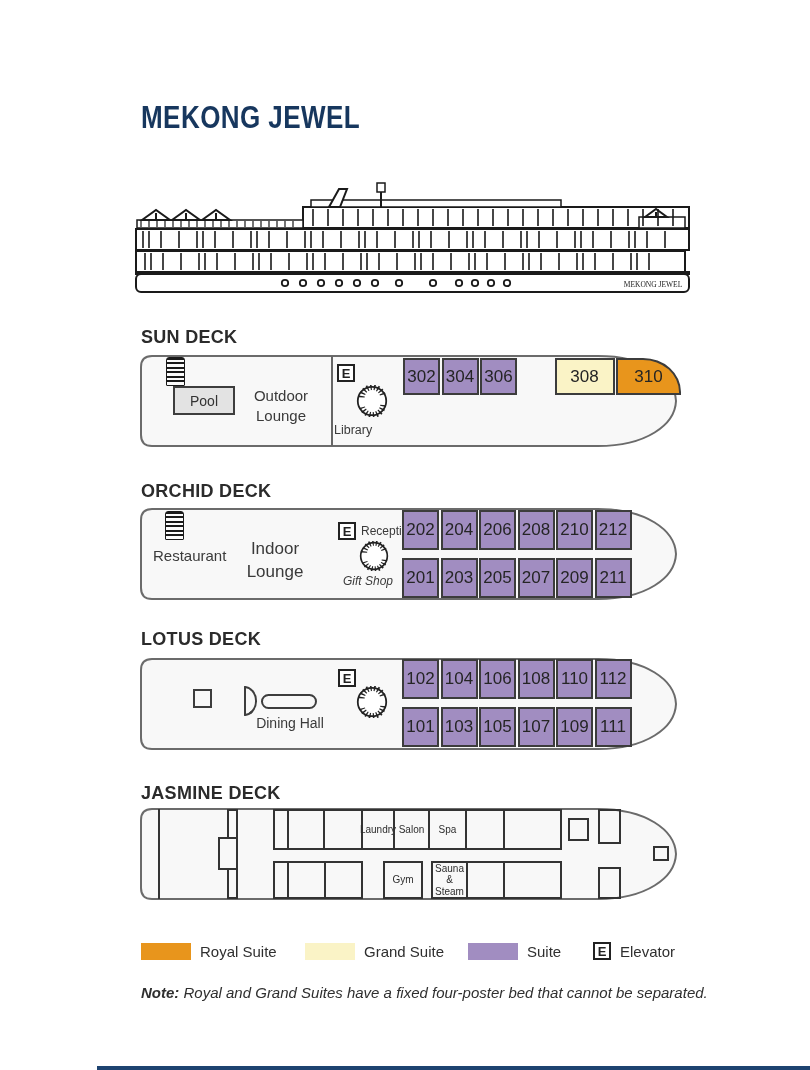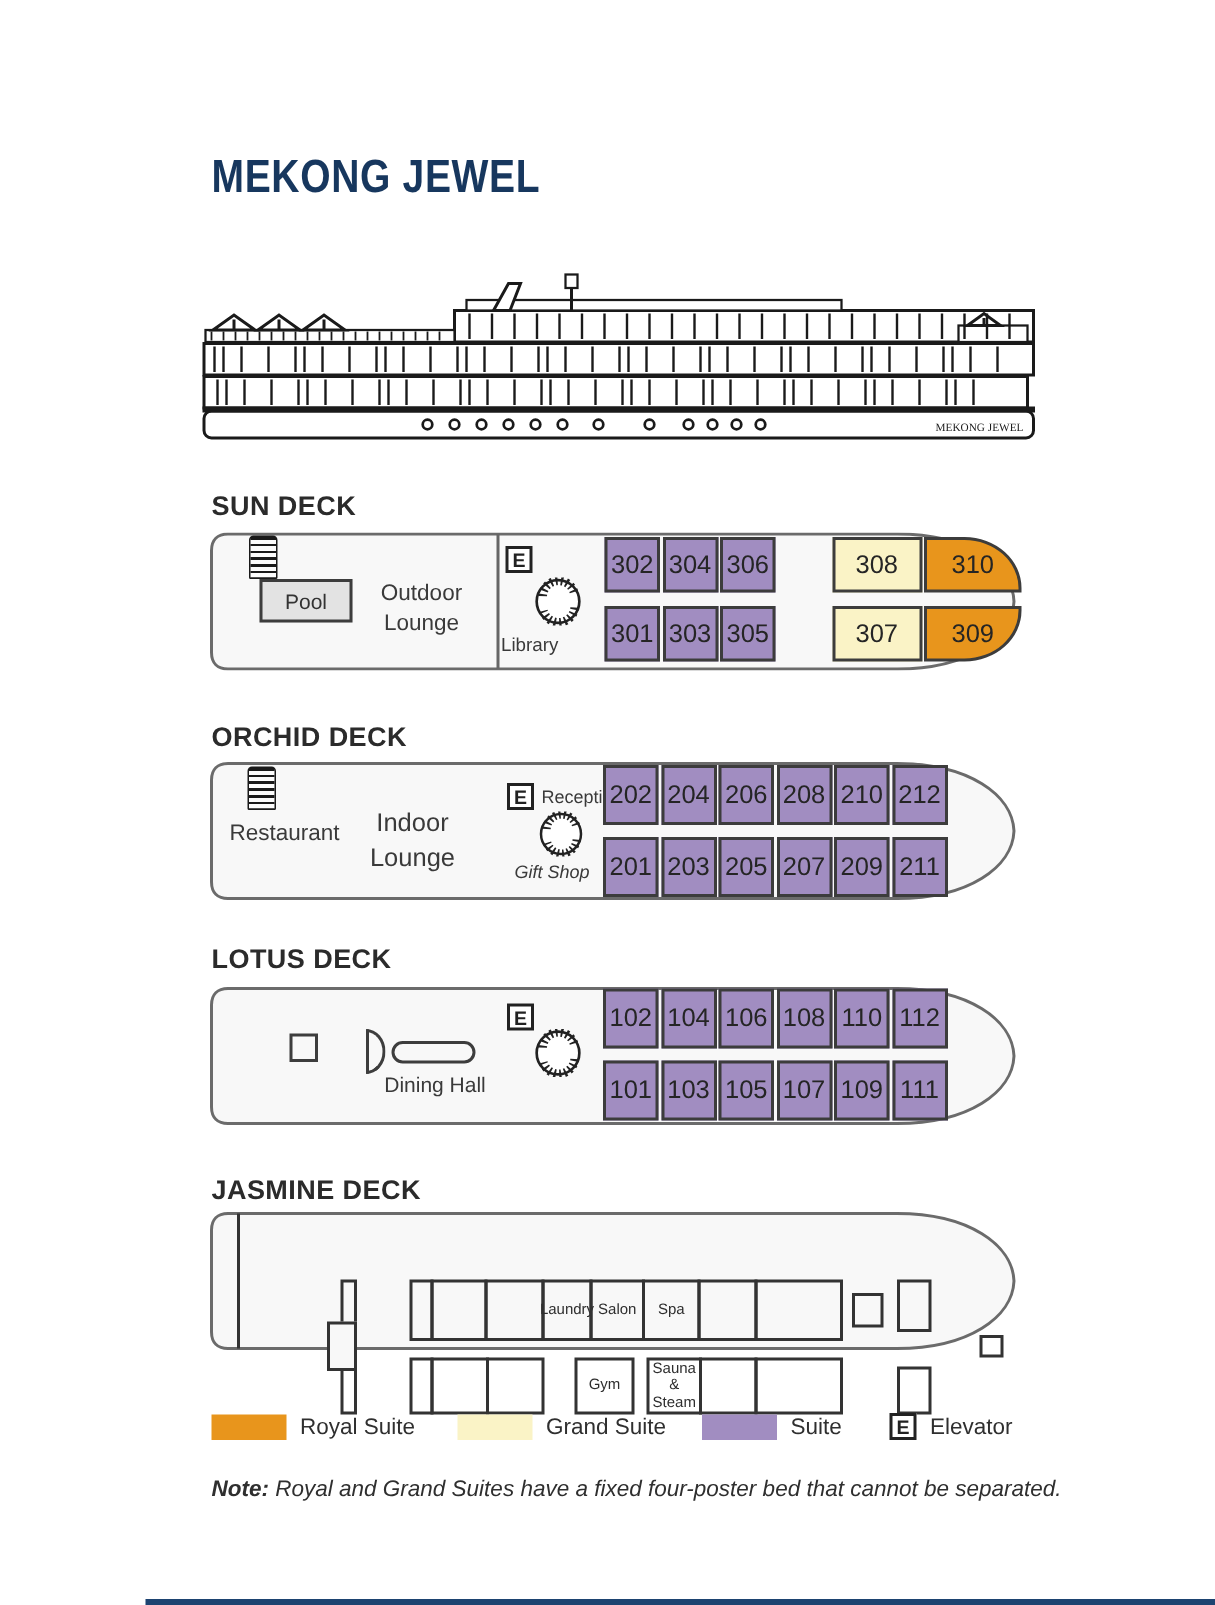--- a/index.html
+++ b/index.html
@@ -24,21 +24,21 @@
   .cabin-row{position:absolute;display:flex;gap:1.5px;}
   .cabin{height:100%;box-sizing:border-box;border:2px solid #3c3c3c;display:flex;align-items:center;
         justify-content:center;font-size:17px;color:#252525;}
   .cabin.suite{width:37px;background:#a18dc1;}
   .cabin.grand{width:60px;background:#faf3c6;margin-left:36px;}
   .cabin.royal{width:65px;background:#e8951c;}
   .deck--sun .row-top .cabin.royal{border-radius:0 38px 0 0 / 0 34px 0 0;}
   .deck--sun .row-bottom .cabin.royal{border-radius:0 0 38px 0 / 0 0 34px 0;}
   .shape{position:absolute;box-sizing:border-box;border:2px solid #3d3d3d;background:transparent;}
   .room{position:absolute;box-sizing:border-box;border:2px solid #333;display:flex;align-items:center;
-        justify-content:center;text-align:center;font-size:10px;line-height:1.15;color:#2e2e2e;margin-top:44px;}
+        justify-content:center;text-align:center;font-size:10px;line-height:1.15;color:#2e2e2e;}
   .legend{position:absolute;left:0;top:941px;width:810px;height:20px;}
   .legend-item{position:absolute;display:flex;align-items:center;gap:9px;height:20px;}
   .swatch{width:50px;height:17px;}
   .sw-royal{background:#e8951c;}
   .sw-grand{background:#faf3c6;}
   .sw-suite{background:#a18dc1;}
   .legend-label{font-size:15px;color:#2f2f2f;font-weight:500;}
   .legend .e-icon{position:static;}
   .note{position:absolute;left:141px;top:984px;font-size:15px;font-style:italic;color:#2f2f2f;}
   .note b{font-weight:bold;}
@@ -111,28 +111,20 @@
     </svg>
     <div class="area-label" style="left:194px;top:68px;font-size:12.5px;">Library</div>
     <div class="cabin-row row-top" style="left:263px;top:3px;height:37px;">
 
     <div class="cabin suite">302</div>
         <div class="cabin suite">304</div>
         <div class="cabin suite">306</div>
         <div class="cabin grand">308</div>
         <div class="cabin royal">310</div>
       </div>
-    <div class="cabin-row row-bottom" style="left:263px;top:49px;height:37px;">
-
-    <div class="cabin suite">301</div>
-        <div class="cabin suite">303</div>
-        <div class="cabin suite">305</div>
-        <div class="cabin grand">307</div>
-        <div class="cabin royal">309</div>
-      </div>
   </div>
 
   <div class="deck-label" style="left:141px;top:481px;">ORCHID DECK</div>
   <div class="deck deck--orchid" style="left:140px;top:508px;">
     <svg class="hull" width="538" height="92" viewBox="0 0 538 92">
       <path d="M 12 1 H 458 C 506 1 535 22 536 46 C 535 70 506 91 458 91 H 12 C 5 91 1 87 1 80 V 12 C 1 5 5 1 12 1 Z" fill="#f8f8f8" stroke="#6b6b6b" stroke-width="2"></path>
     </svg>
     <div class="stairs-icon" style="left:25px;top:3px;"></div>
     <div class="area-label" style="left:13px;top:39px;font-size:15px;">Restaurant</div>
     <div class="area-label" style="left:98px;top:30px;width:74px;text-align:center;font-size:17px;line-height:1.35;">Indoor Lounge</div>

